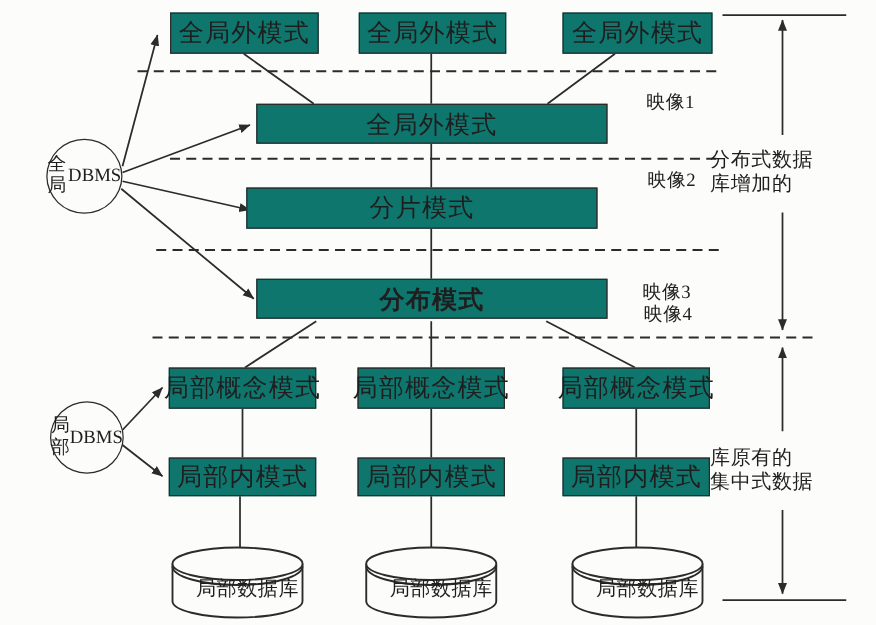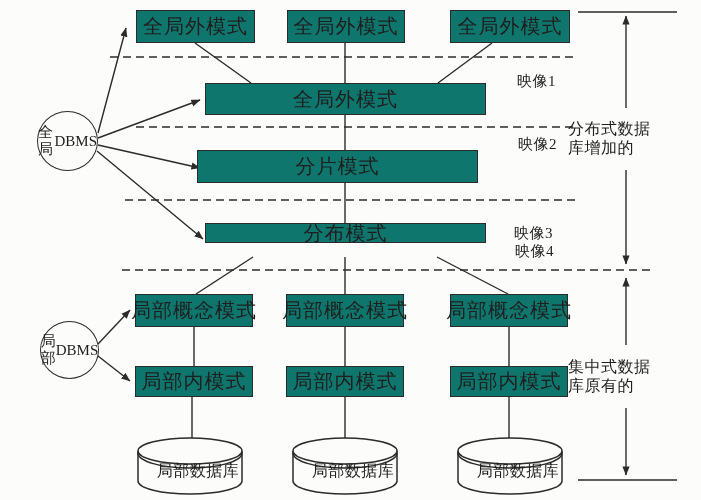--- a/index.html
+++ b/index.html
@@ -162,21 +162,21 @@
     <span>局部</span>
     <span>DBMS</span>
   </div>
 
   <div class="box" style="left:136px;top:10px;width:119px;height:33px;">全局外模式</div>
   <div class="box" style="left:287px;top:10px;width:118px;height:33px;">全局外模式</div>
   <div class="box" style="left:450px;top:10px;width:120px;height:33px;">全局外模式</div>
 
   <div class="box" style="left:205px;top:83px;width:281px;height:32px;">全局外模式</div>
   <div class="box" style="left:197px;top:150px;width:281px;height:33px;">分片模式</div>
-  <div class="box" style="left:205px;top:223px;width:281px;height:20px;">分布模式</div>
+  <div class="box" style="left:205px;top:223px;width:281px;height:32px;font-weight:bold;">分布模式</div>
 
   <div class="box" style="left:135px;top:294px;width:118px;height:33px;">局部概念模式</div>
   <div class="box" style="left:286px;top:294px;width:118px;height:33px;">局部概念模式</div>
   <div class="box" style="left:450px;top:294px;width:118px;height:33px;">局部概念模式</div>
 
   <div class="box" style="left:135px;top:366px;width:118px;height:31px;">局部内模式</div>
   <div class="box" style="left:286px;top:366px;width:118px;height:31px;">局部内模式</div>
   <div class="box" style="left:450px;top:366px;width:118px;height:31px;">局部内模式</div>
 
   <div class="cyl-label" style="left:138px;top:461px;">局部数据库</div>
@@ -186,17 +186,17 @@
   <div class="maplabel" style="left:517px;top:72px;">映像1</div>
   <div class="maplabel" style="left:518px;top:135px;">映像2</div>
   <div class="maplabel" style="left:514px;top:224px;">映像3</div>
   <div class="maplabel" style="left:515px;top:242px;">映像4</div>
 
   <div class="sidenote" style="left:568px;top:119px;">
     <div>分布式数据</div>
     <div>库增加的</div>
   </div>
   <div class="sidenote" style="left:568px;top:357px;">
+    <div>库原有的</div>
     <div>集中式数据</div>
-    <div>库原有的</div>
   </div>
 
 </div>
 
 </body></html>

